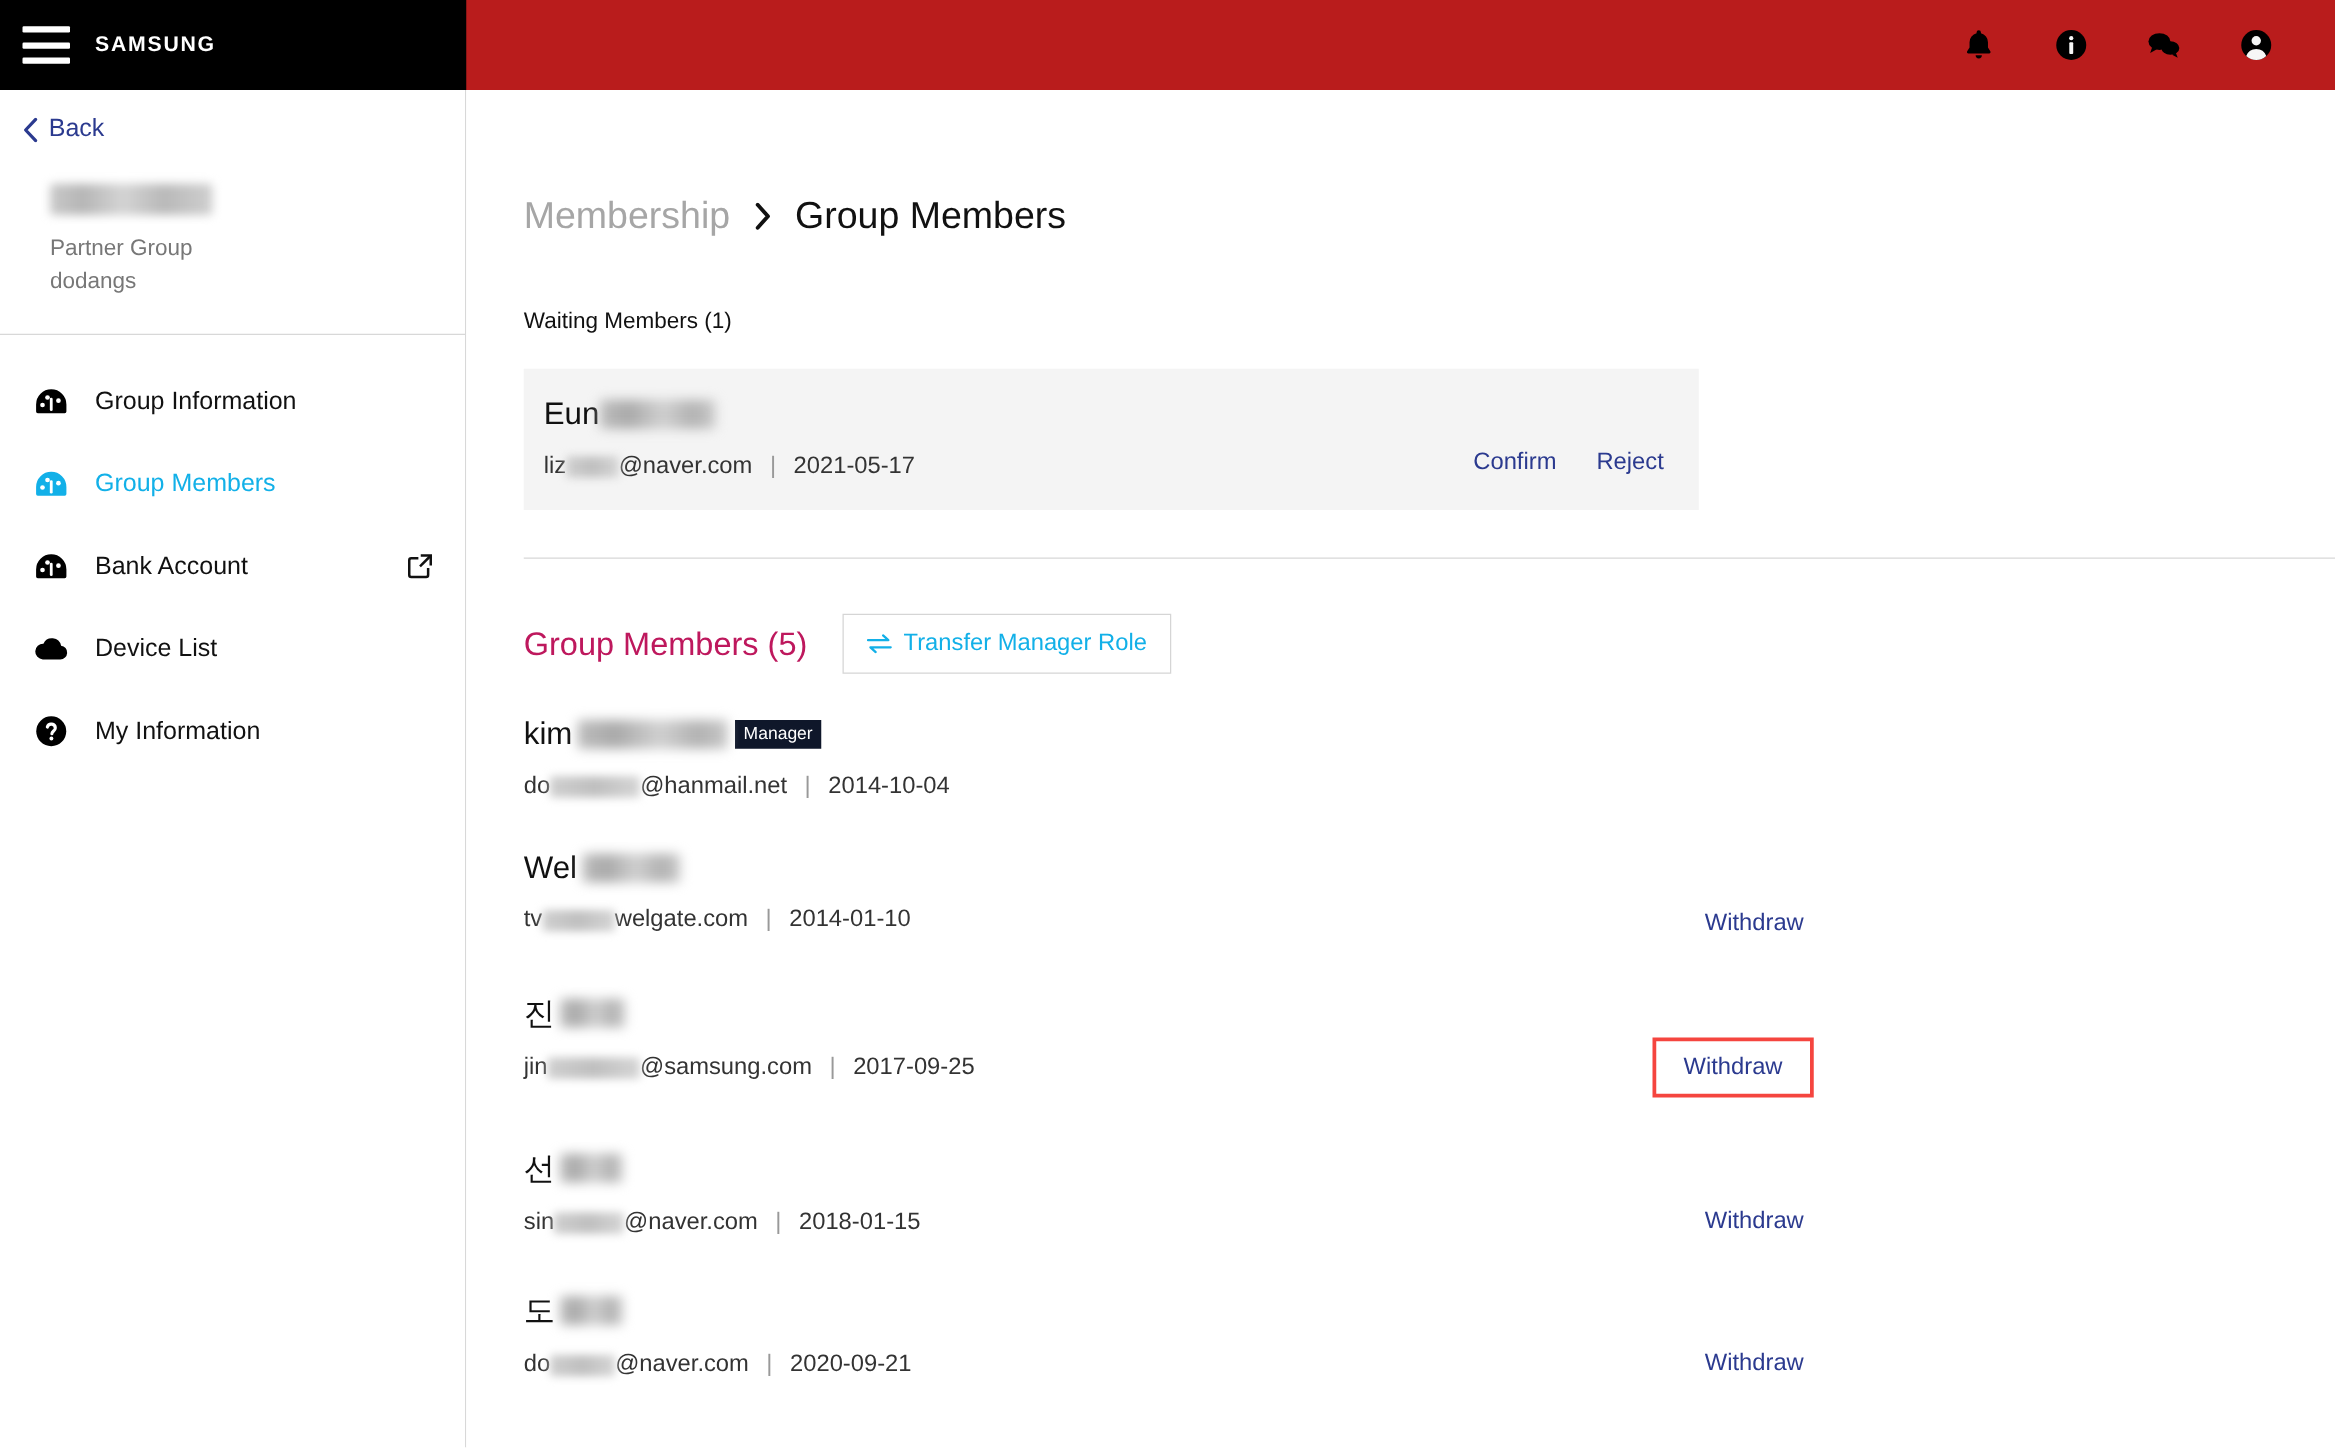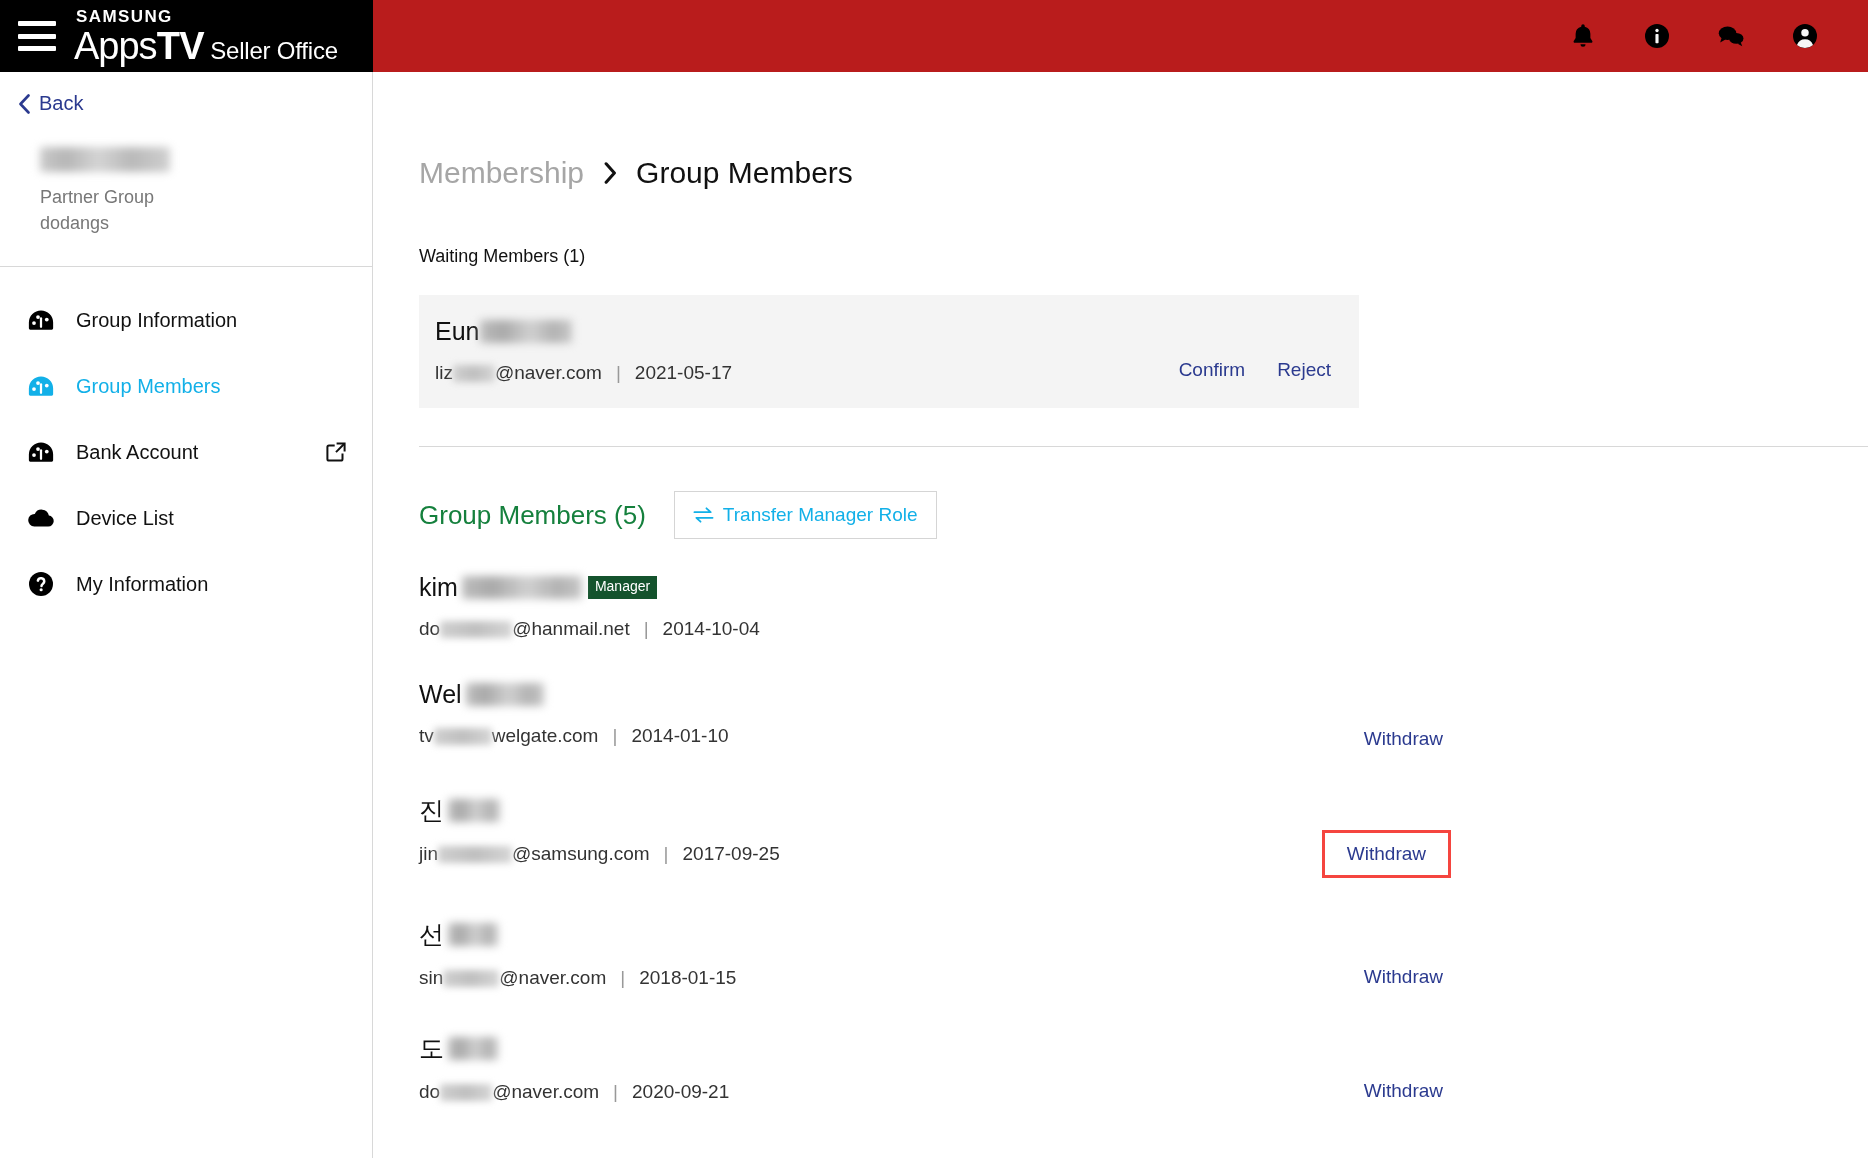--- a/index.html
+++ b/index.html
@@ -74,52 +74,47 @@
   .meta-blur { display: inline-block; height: 17px; border-radius: 2px;
     background: linear-gradient(90deg,#cfcfcf,#bfbfbf,#d5d5d5); filter: blur(3.5px); vertical-align: -2px; }
   .meta-sep { color: #999; margin: 0 14px; }
   .wc-actions { display: flex; gap: 32px; align-items: center; padding-top: 42px; }
   .linkbtn { color: #2b3a8f; font-size: 19px; cursor: pointer; background: none; border: none;
     font-family: "Liberation Sans", sans-serif; padding: 0; }
 
   .divider { height: 1px; background: #d8d8d8; margin: 38px 0 0 0; width: 1495px; }
 
   .members-head { display: flex; align-items: center; gap: 28px; margin: 44px 0 34px 0; }
-  .members-title { font-size: 26px; color: #15803d; }
+  .members-title { font-size: 26px; color: #be185d; }
   .transfer-btn { border: 1px solid #d5d5d5; background: #fff; color: #12b0e8; font-size: 19px;
     padding: 12px 18px; display: flex; align-items: center; gap: 9px; cursor: pointer;
     font-family: "Liberation Sans", sans-serif; }
   .transfer-icon { width: 21px; height: 16px; display: block; color: #12b0e8; }
 
   .member-row { display: flex; align-items: flex-start; padding: 0 28px 0 0; margin-bottom: 40px; width: 1060px; }
   .mr-left { flex: 1 1 auto; }
-  .badge { background: #14532d; color: #fff; font-size: 14px; padding: 3px 7px 4px 7px; margin-left: 6px; line-height: 1.1; }
+  .badge { background: #0f172a; color: #fff; font-size: 14px; padding: 3px 7px 4px 7px; margin-left: 6px; line-height: 1.1; }
   .mr-actions { padding-top: 44px; display: flex; }
   .withdraw-wrap { padding: 4px 8px; }
   .withdraw-wrap.highlight { border: 3px solid #f5453f; padding: 10px 22px; margin-top: -8px; }
 </style>
 </head>
 <body>
 
 <div id="app">
 
   <div class="topbar">
     <div class="brandblock">
       <div class="hamburger">
         <span></span>
         <span></span>
         <span></span>
       </div>
       <div class="logo">
         <div class="logo-samsung">SAMSUNG</div>
-        <div class="logo-row">
-          <span class="logo-apps">Apps</span>
-          <span class="logo-tv">TV</span>
-          <span class="logo-office">Seller Office</span>
-        </div>
       </div>
     </div>
 
     <div class="topbar-spacer"></div>
 
     <div class="topbar-icons">
       <svg class="ticon" viewBox="0 0 24 24">
         <path fill="currentColor" d="M12 2.6a1.4 1.4 0 0 1 1.4 1.4v.5a5.9 5.9 0 0 1 4.5 5.7v3.4l1.5 2.4a.9.9 0 0 1-.75 1.4H5.35a.9.9 0 0 1-.75-1.4l1.5-2.4V10.2A5.9 5.9 0 0 1 10.6 4.5V4A1.4 1.4 0 0 1 12 2.6z"></path>
         <path fill="currentColor" d="M10 18.6h4a2 2 0 0 1-4 0z"></path>
       </svg>

